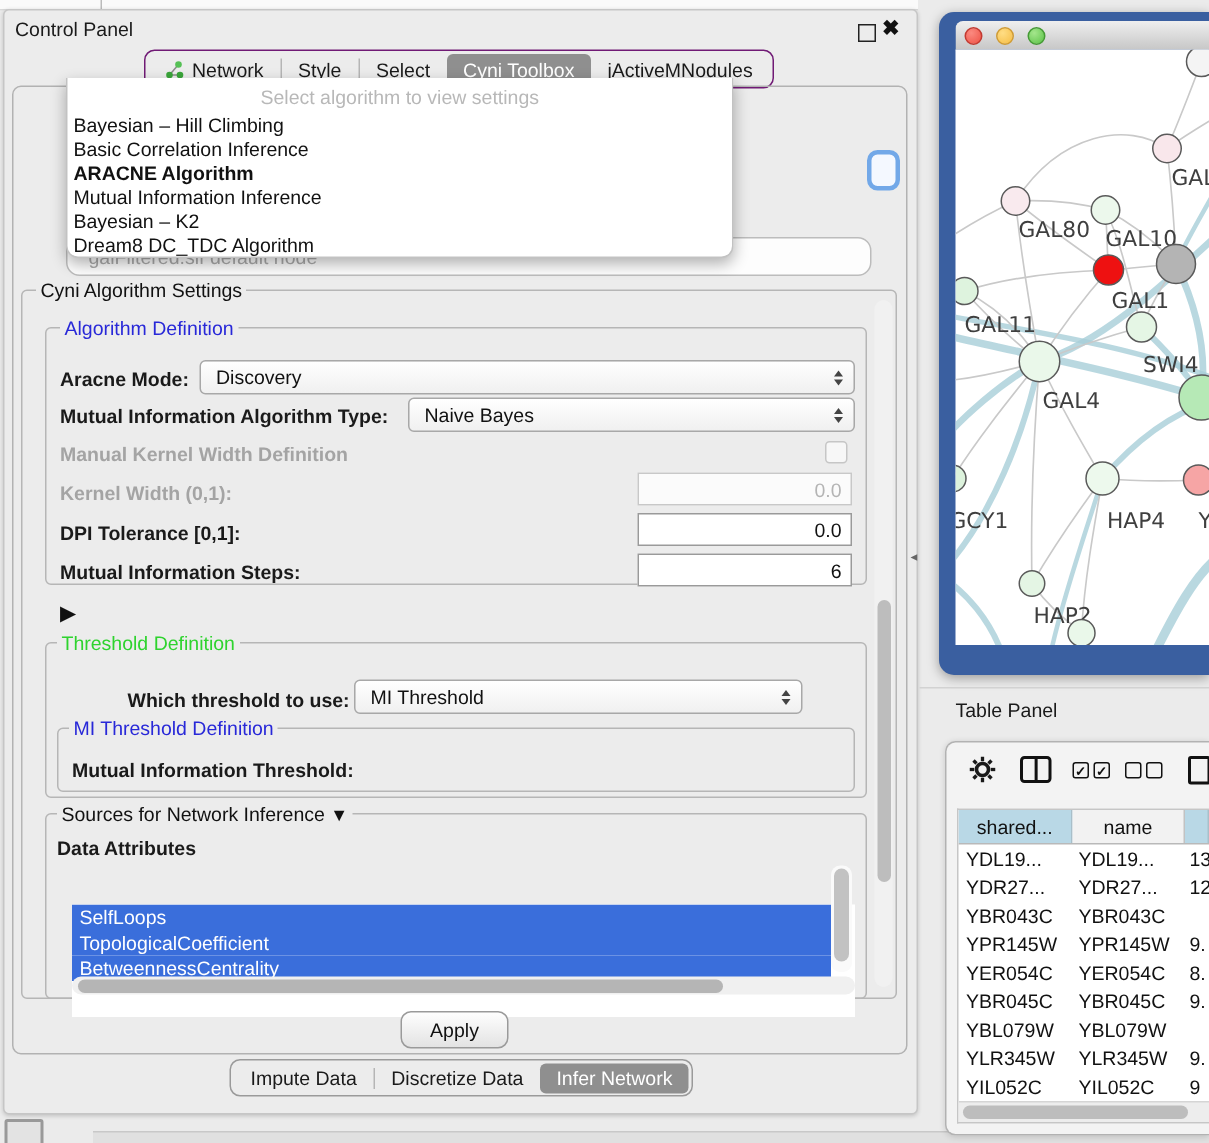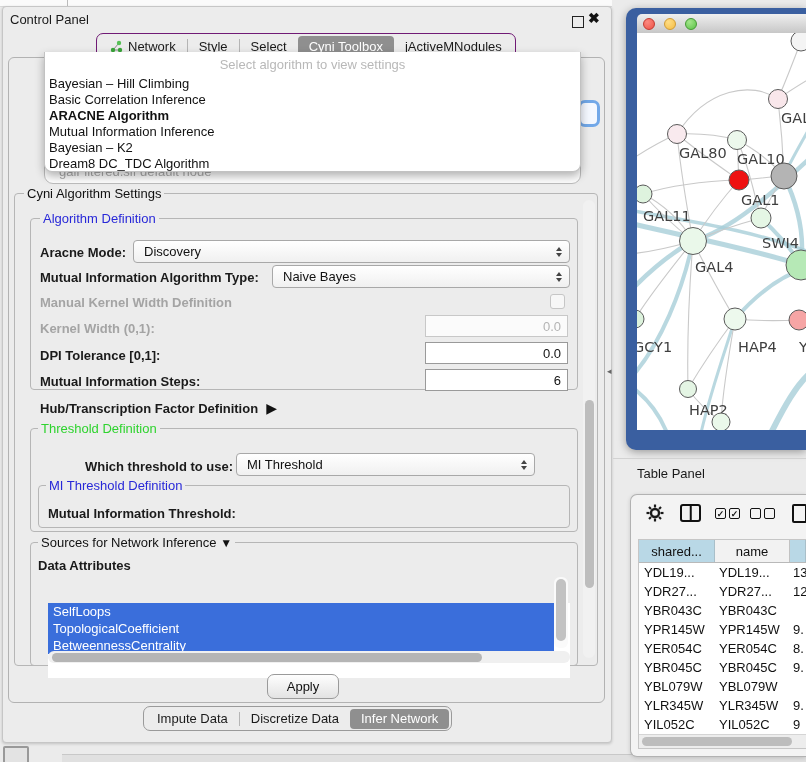--- a/index.html
+++ b/index.html
@@ -22,21 +22,21 @@
   .tabsep{width:1px;height:14px;background:#b5b5b5;}
   
   .content-frame{left:8px;top:57px;width:597px;height:646px;border:1px solid #b2b2b2;border-radius:6px;box-sizing:border-box;}
   
   .bg-combo{left:44px;top:158px;width:537px;height:26px;background:#fdfdfd;border:1px solid #bcbcbc;
             border-radius:9px;box-sizing:border-box;display:flex;align-items:center;color:#ababab;
             padding-left:14px;z-index:3;}
   .blue-frag{left:578px;top:100px;width:22px;height:27px;border:3px solid #72a8e8;border-radius:7px;
              background:#f4f8ff;box-sizing:border-box;z-index:2;}
   
-  .popup{left:44px;top:52px;width:537px;height:120px;background:#fff;border:1px solid #c2c2c2;
+  .popup{left:44px;top:52px;width:445px;height:120px;background:#fff;border:1px solid #c2c2c2;
          border-top:none;border-radius:0 0 8px 8px;box-shadow:0 4px 10px rgba(0,0,0,.30);
          z-index:60;box-sizing:border-box;overflow:hidden;}
   .dd-placeholder{height:24px;display:flex;align-items:center;justify-content:center;color:#b8b8b8;}
   .dd-item{height:16px;line-height:16px;padding-left:4px;color:#111;}
   .dd-item.bold{font-weight:bold;}
   
   .group{border:1px solid #b6b6b6;border-radius:4px;box-sizing:border-box;}
   .legend{background:#ececec;padding:0 3px;font-size:13px;line-height:13px;}
   .legend.blue{color:#2828d8;}
   .legend.green{color:#2ed32e;}
@@ -58,21 +58,21 @@
   
   .sb-track-v{background:#f1f1f1;border-radius:6px;}
   .sb-thumb{background:#bdbdbd;border-radius:6px;}
   
   .attr-list{background:#fff;overflow:hidden;}
   .attr-item{height:17px;line-height:17px;background:#3a6edb;color:#fff;padding-left:5px;margin-right:16px;}
   
   .apply-btn{left:267px;top:674px;width:70px;height:23px;border:1px solid #9a9a9a;border-radius:7px;
              background:linear-gradient(#fefefe,#e3e3e3);display:flex;align-items:center;
              justify-content:center;color:#111;}
-  .btabbar{left:143px;top:706px;height:23px;display:flex;align-items:center;border:1px solid #9a9a9a;
+  .btabbar{left:153px;top:706px;height:23px;display:flex;align-items:center;border:1px solid #9a9a9a;
            border-radius:7px;background:#ececec;padding:0 2px;}
   
   .net-window{left:626px;top:8px;width:180px;height:442px;background:#3a5fa0;border-radius:10px 0 0 10px;
               box-shadow:0 2px 8px rgba(0,0,0,.35);}
   .mac-titlebar{position:absolute;left:11px;top:6px;right:0;height:19px;
                 background:linear-gradient(#efefef,#c7c7c7);border-bottom:1px solid #999;
                 border-radius:5px 0 0 0;}
   .tl{position:absolute;top:3.5px;width:12px;height:12px;border-radius:50%;box-sizing:border-box;}
   .tl.red{left:6px;background:radial-gradient(circle at 35% 30%,#fb8a80,#ee5246);border:1px solid #c23a31;}
   .tl.yel{left:27px;background:radial-gradient(circle at 35% 30%,#ffdd84,#f5bd45);border:1px solid #d09c35;}
@@ -210,21 +210,20 @@
   <div class="abs num-input" style="left:425px;top:342px;width:143px;height:22px;">
     <span>0.0</span>
   </div>
 
   <div class="abs blab" style="left:40px;top:374px;">Mutual Information Steps:</div>
   <div class="abs num-input" style="left:425px;top:369px;width:143px;height:22px;">
     <span>6</span>
   </div>
 
   <div class="abs" style="left:40px;top:400px;display:flex;align-items:center;gap:8px;">
-    <span style="font-weight:bold;color:#1a1a1a;">Hub/Transcription Factor Definition</span>
     <span style="font-size:14px;color:#111;">▶</span>
   </div>
 
   <div class="abs group" style="left:30px;top:428px;width:548px;height:104px;"></div>
   <div class="abs legend green" style="left:38px;top:422px;">Threshold Definition</div>
 
   <div class="abs blab" style="left:85px;top:459px;">Which threshold to use:</div>
   <div class="abs combo" style="left:236px;top:453px;width:299px;height:23px;">
     <span>MI Threshold</span>
     <span class="arrows">

